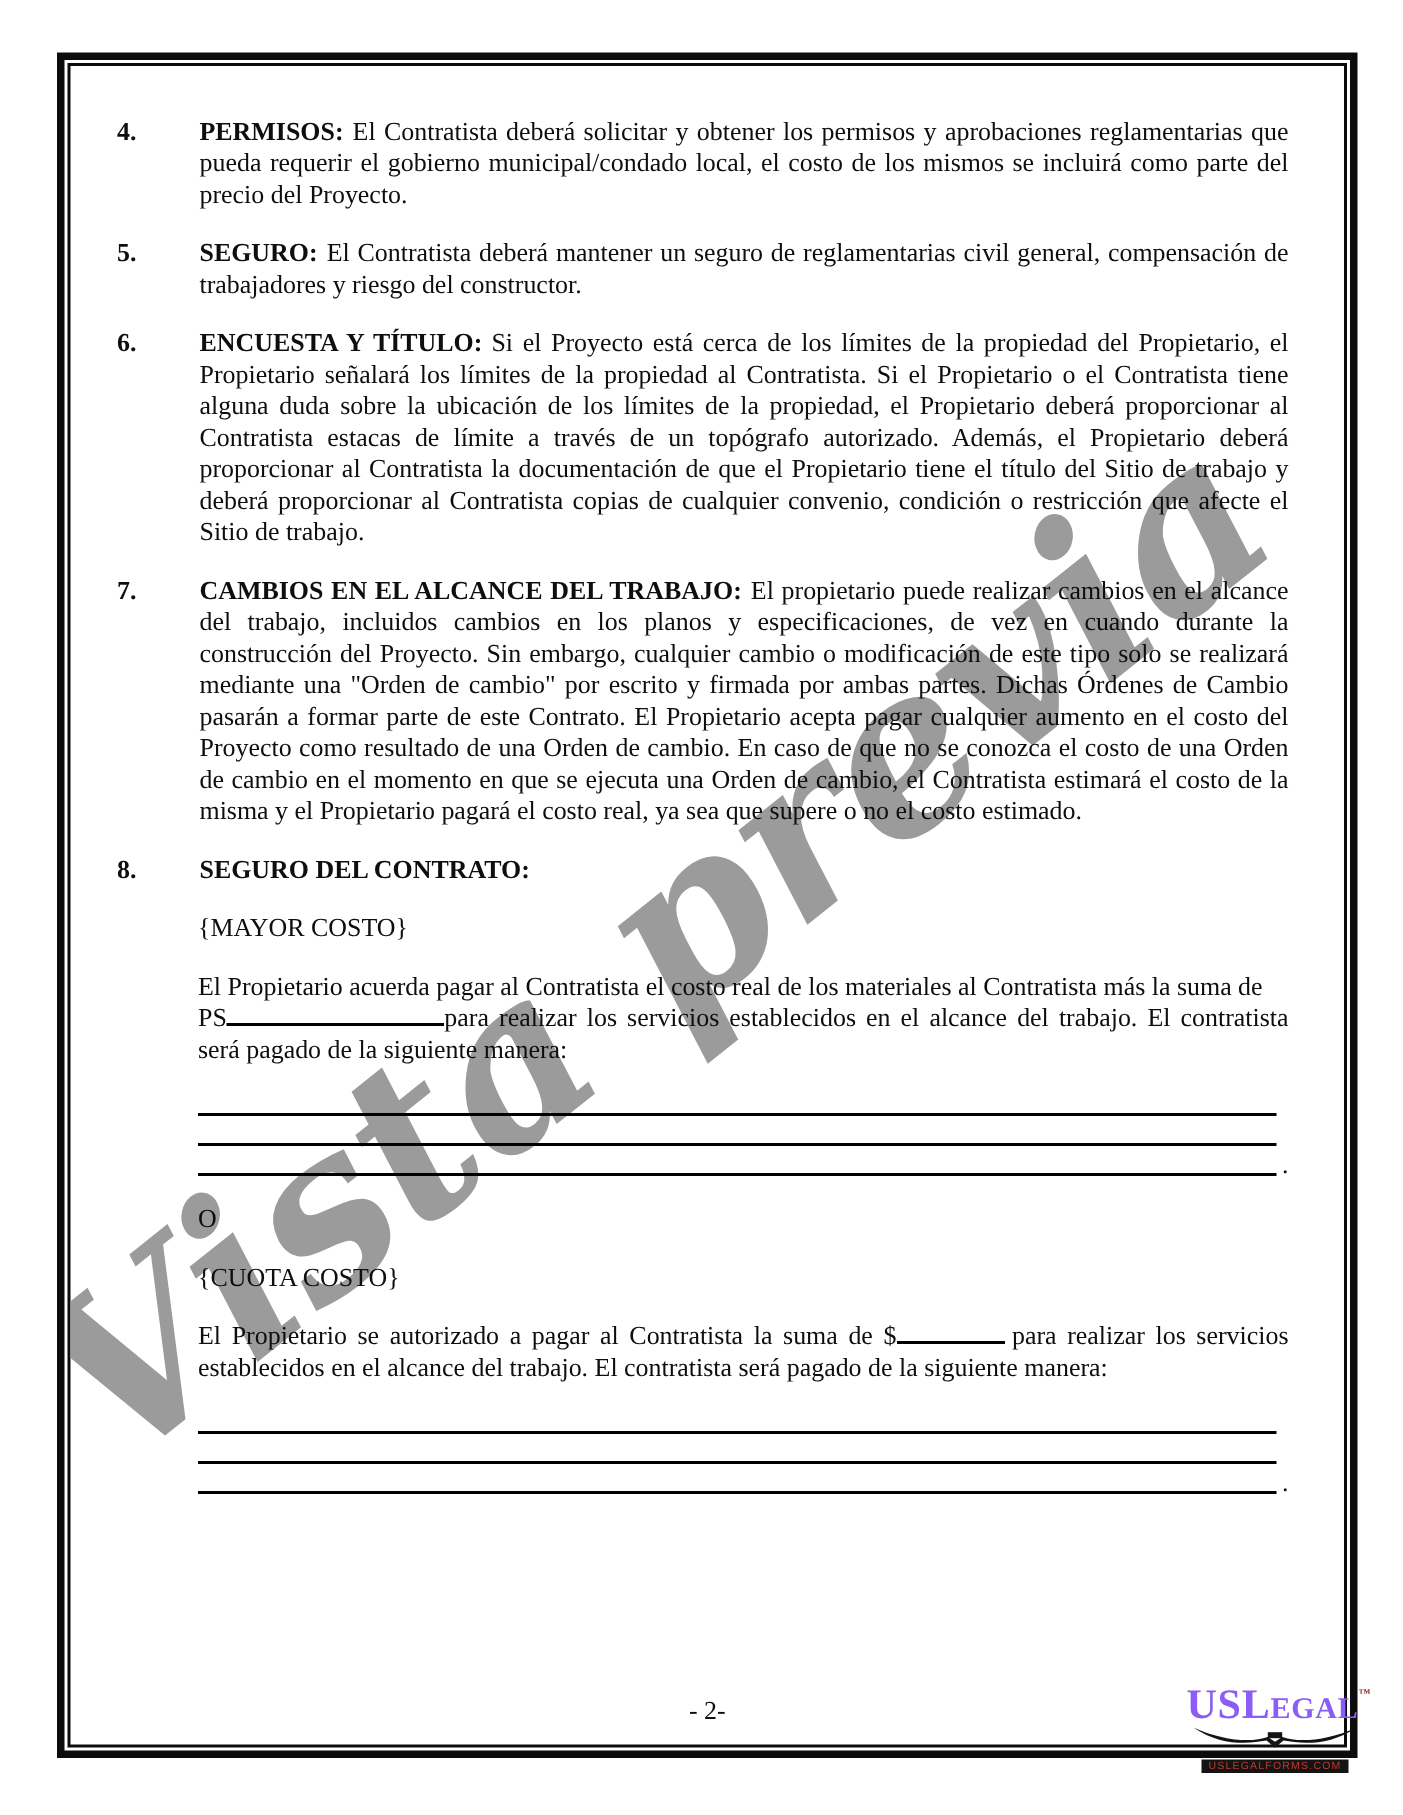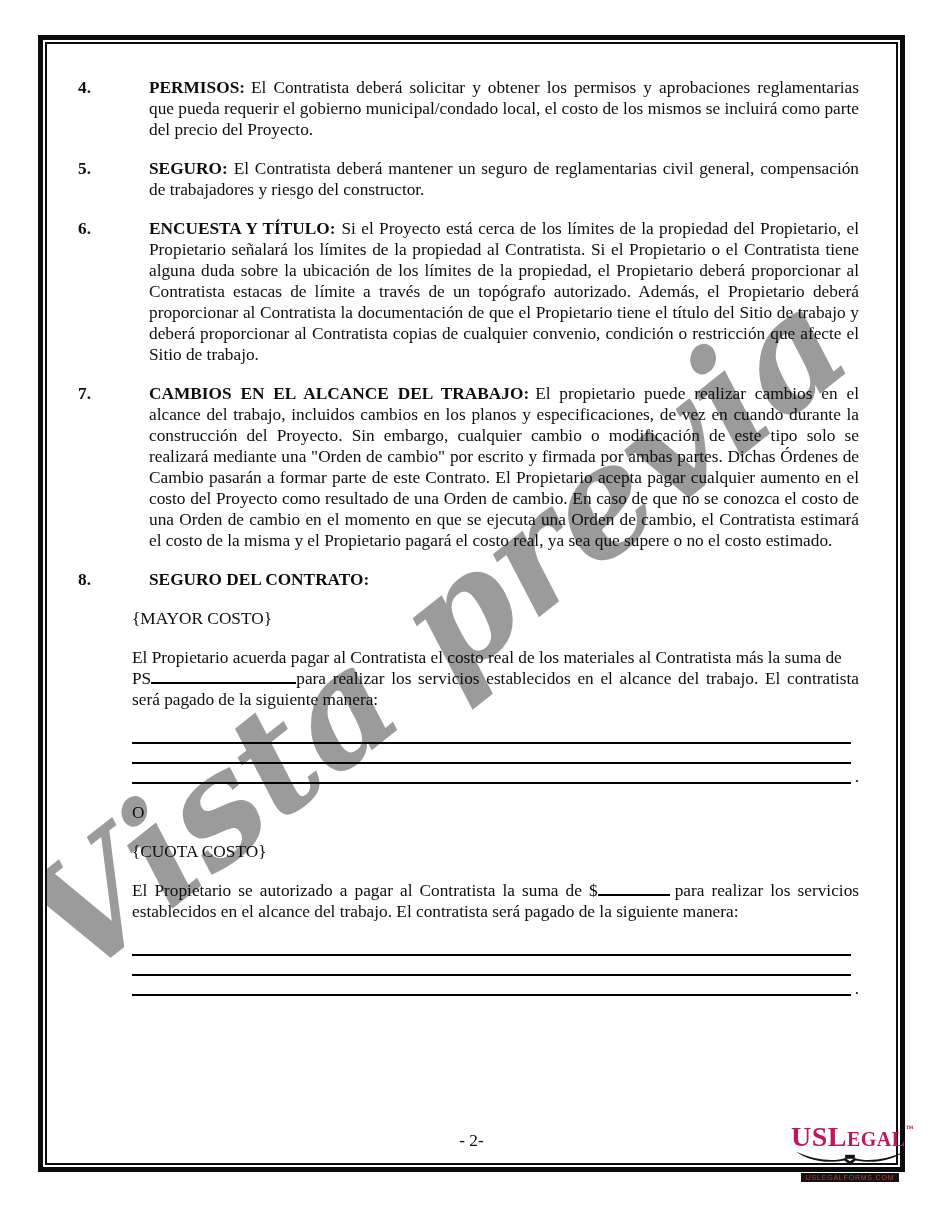--- a/index.html
+++ b/index.html
@@ -49,21 +49,21 @@
     z-index: 1;
     font-size: 17.3px;
     line-height: 21px;
   }
   .item {
     display: grid;
     grid-template-columns: 55px 1fr;
     margin-bottom: 18px;
   }
   .item .num { font-weight: bold; }
-  .item .body { text-align: justify; margin-left: 16px; }
+  .item .body { text-align: justify; }
   .item-title { font-weight: bold; margin-right: 6px; }
   .sub { margin-left: 54px; }
   .sub .block { margin-top: 18px; text-align: justify; }
   .sub .tight { margin-top: 0; }
   .blank {
     display: inline-block;
     border-bottom: 2px solid #000;
     height: 15px;
     vertical-align: baseline;
   }
@@ -92,21 +92,21 @@
     text-align: center;
     width: 118px;
   }
   .uslegal .brand {
     font-family: "Liberation Serif", serif;
     font-variant: small-caps;
     font-weight: bold;
     font-size: 28px;
     line-height: 26px;
     letter-spacing: 0.5px;
-    color: #be185d;
+    color: #8b5cf6;
   }
   .uslegal .tm {
     font-size: 8px;
     vertical-align: top;
     color: #8e2326;
     font-weight: bold;
   }
   .uslegal .wings { display: block; margin: 0 auto; }
   .uslegal .tagline {
     display: inline-block;

